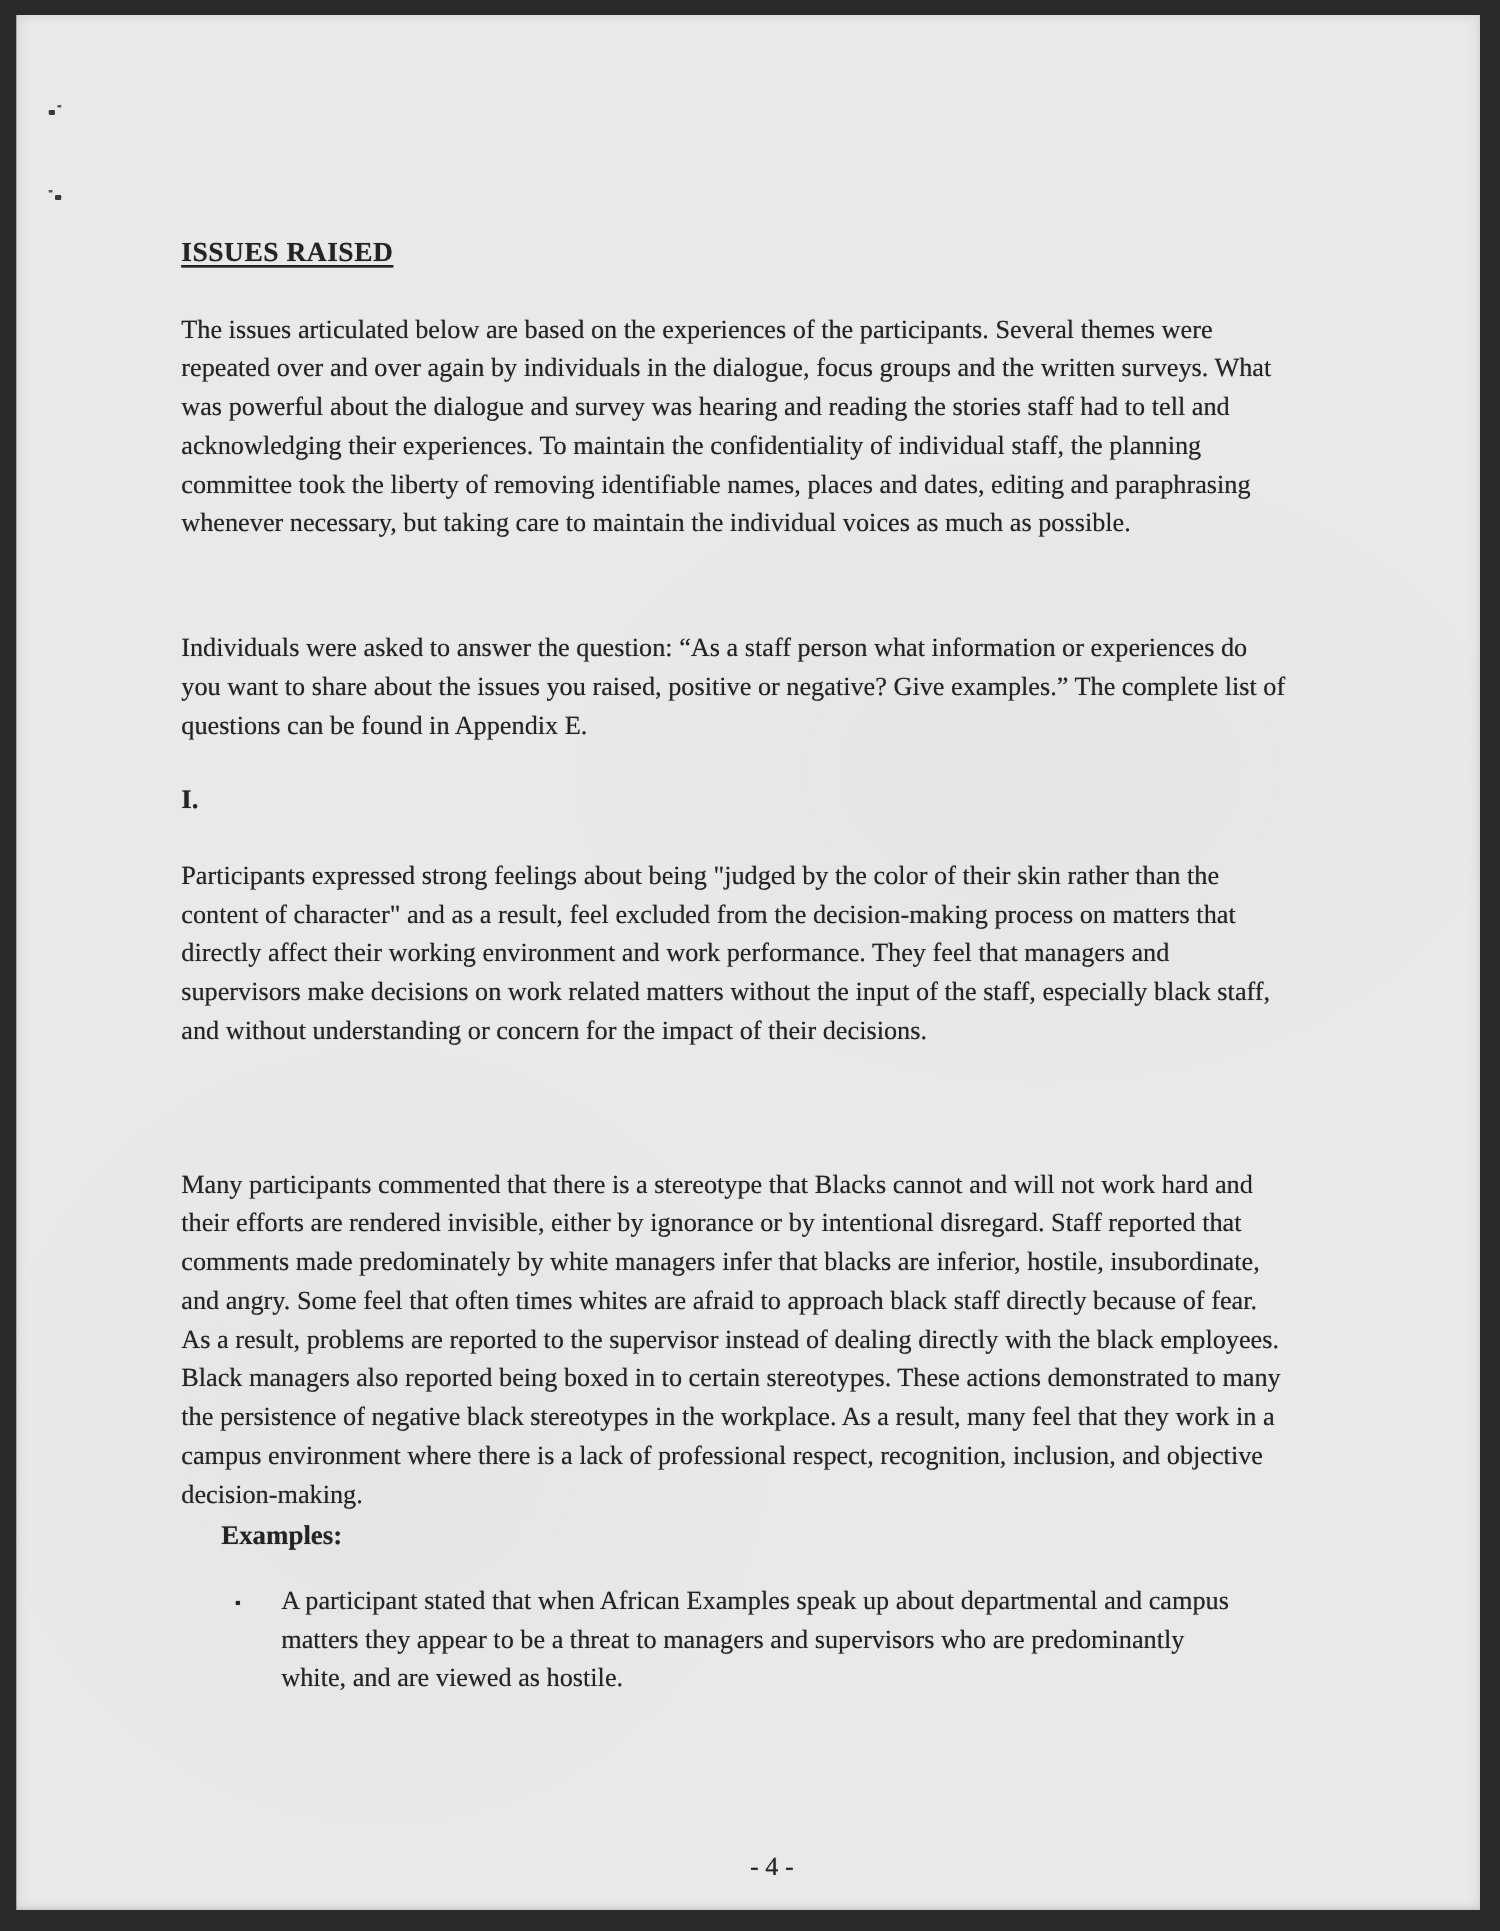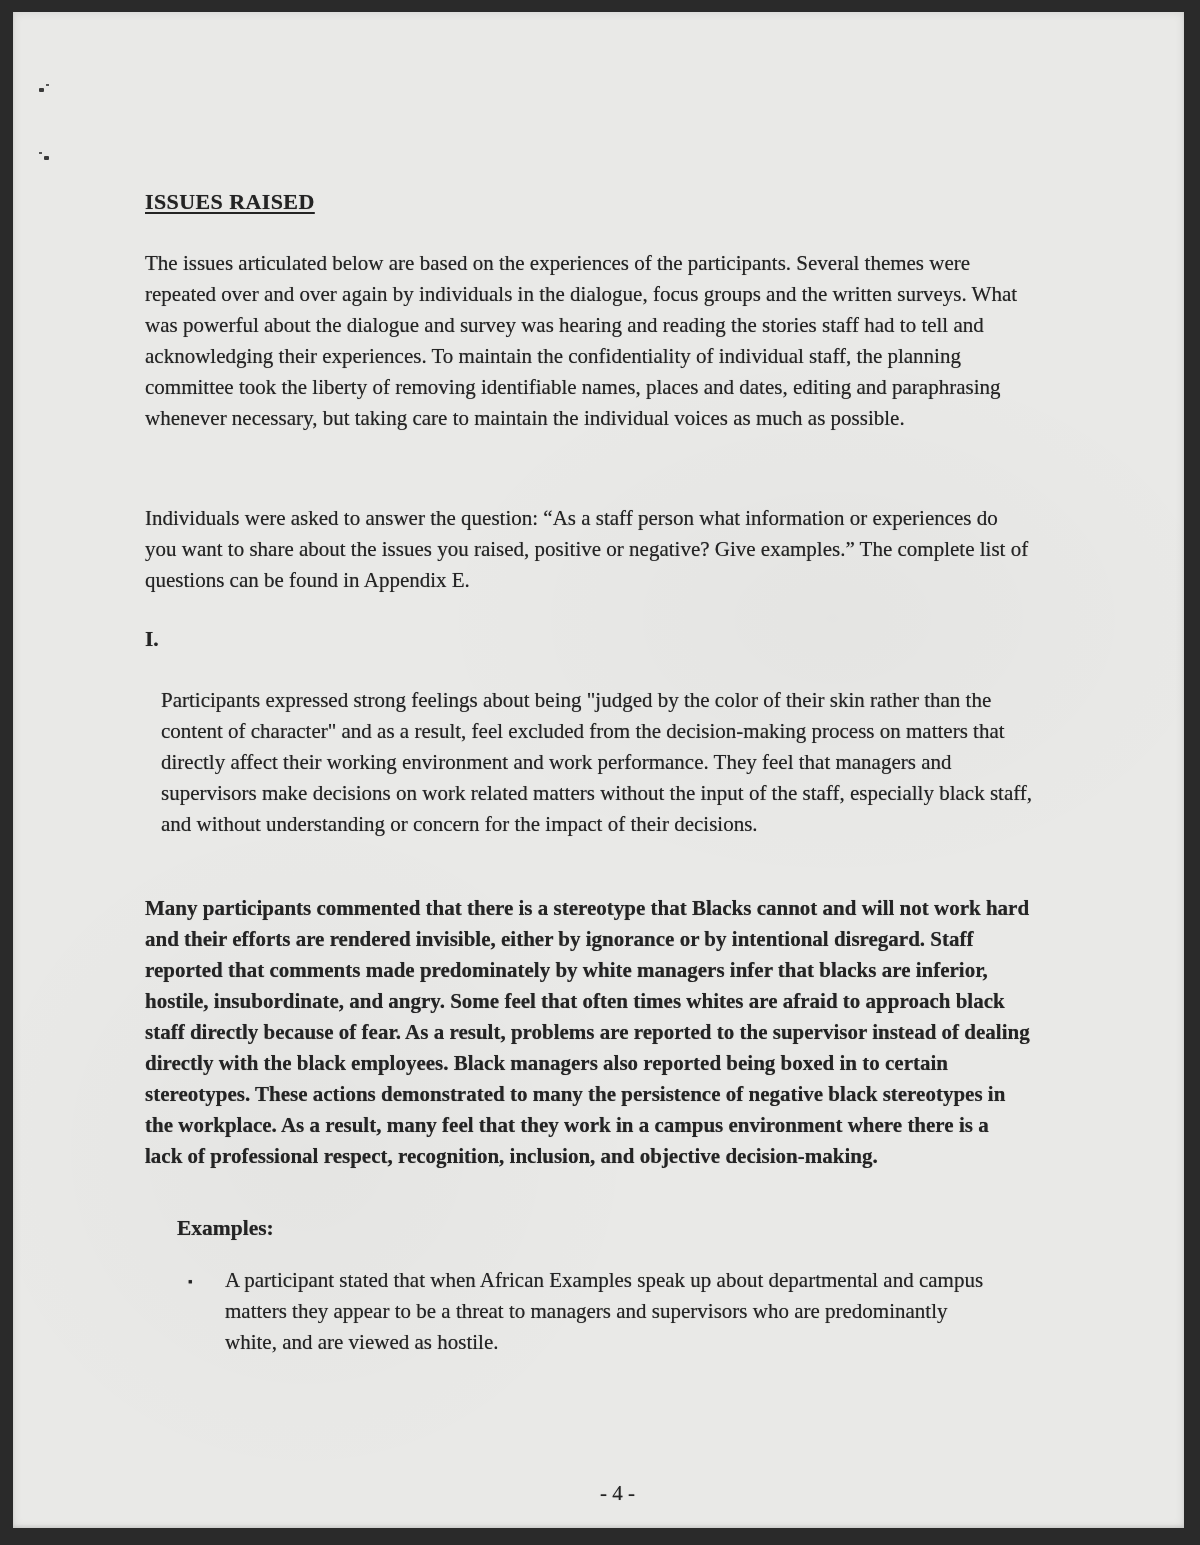--- a/index.html
+++ b/index.html
@@ -52,22 +52,22 @@
   }
   .p-intro1 { top: 236px; }
   .p-intro2 { top: 491px; }
   .section-heading {
     top: 612px;
     display: flex;
     font-weight: 700;
     font-size: 21.5px;
   }
   .section-heading .numeral { width: 45px; flex: 0 0 auto; }
-  .p-body1 { top: 673px; margin-left: 16px; }
-  .p-body2 { top: 881px; font-weight: bold; }
+  .p-body1 { top: 673px; }
+  .p-body2 { top: 920px; }
   .examples-label { top: 1201px; font-weight: 700; font-size: 21.5px; margin-left: 32px; }
   .bullet-item {
     top: 1253px;
     left: 43px;
     width: 810px;
     display: flex;
   }
   .bullet-glyph {
     flex: 0 0 auto;
     width: 37px;

